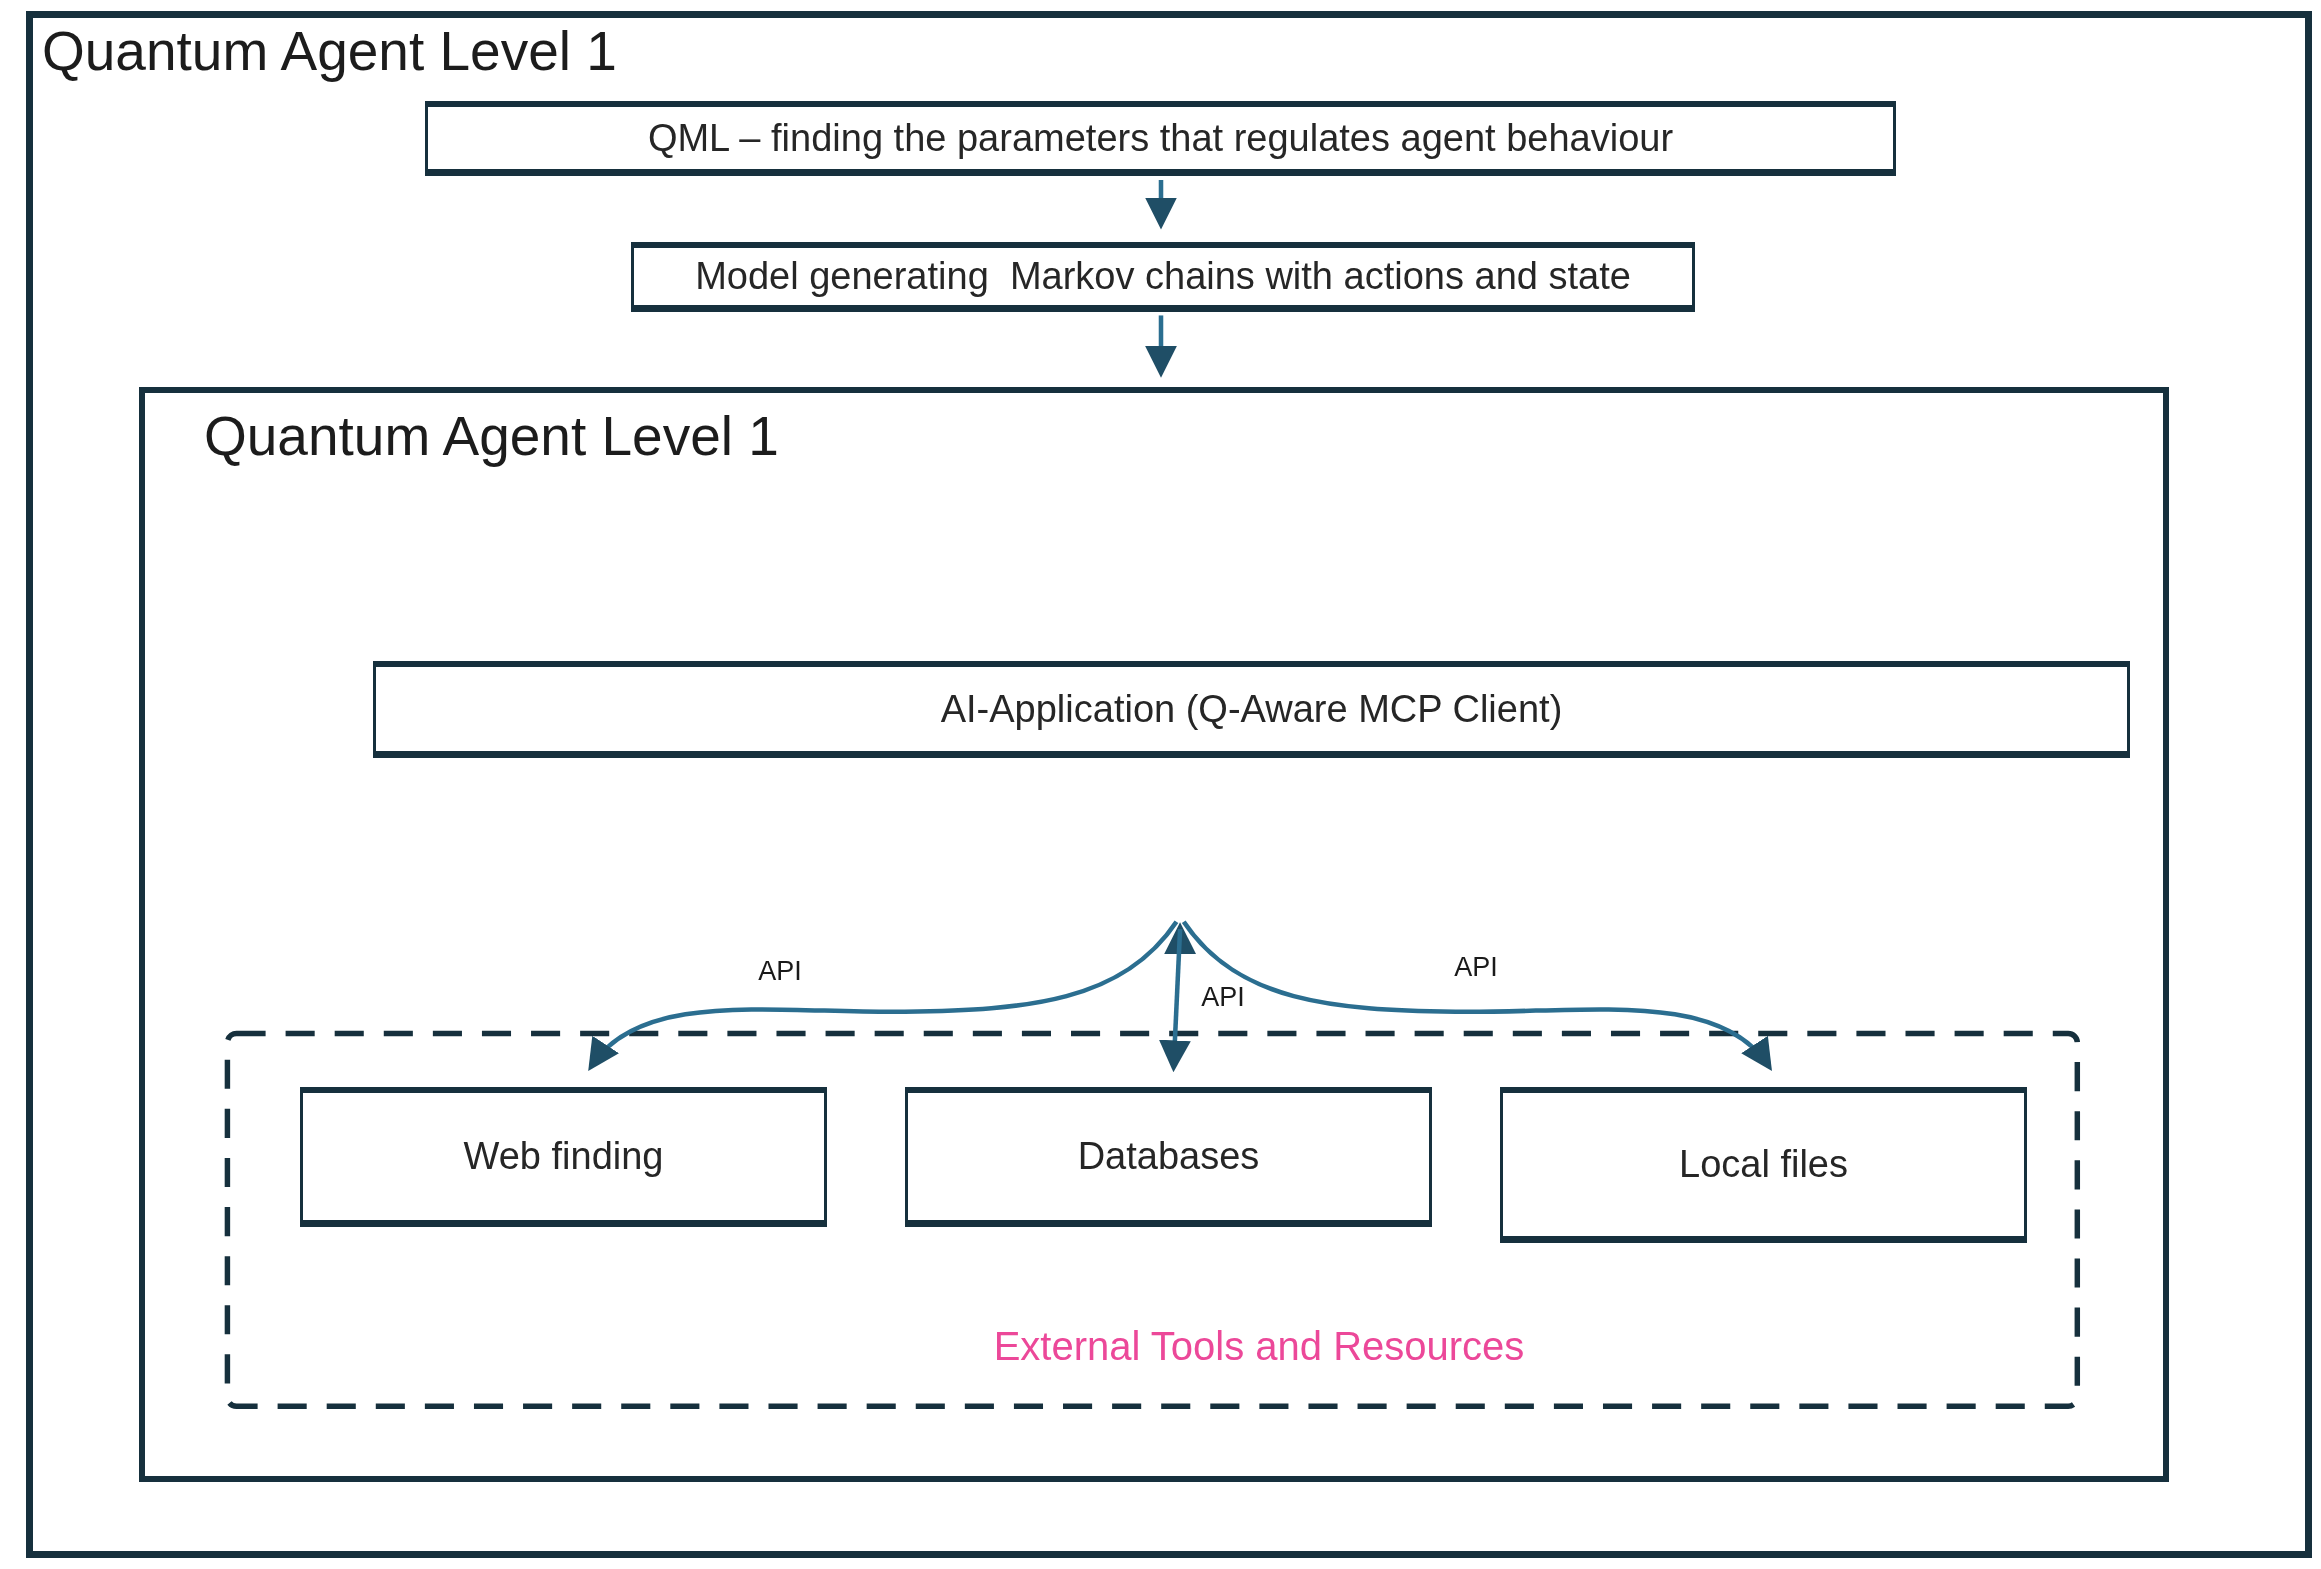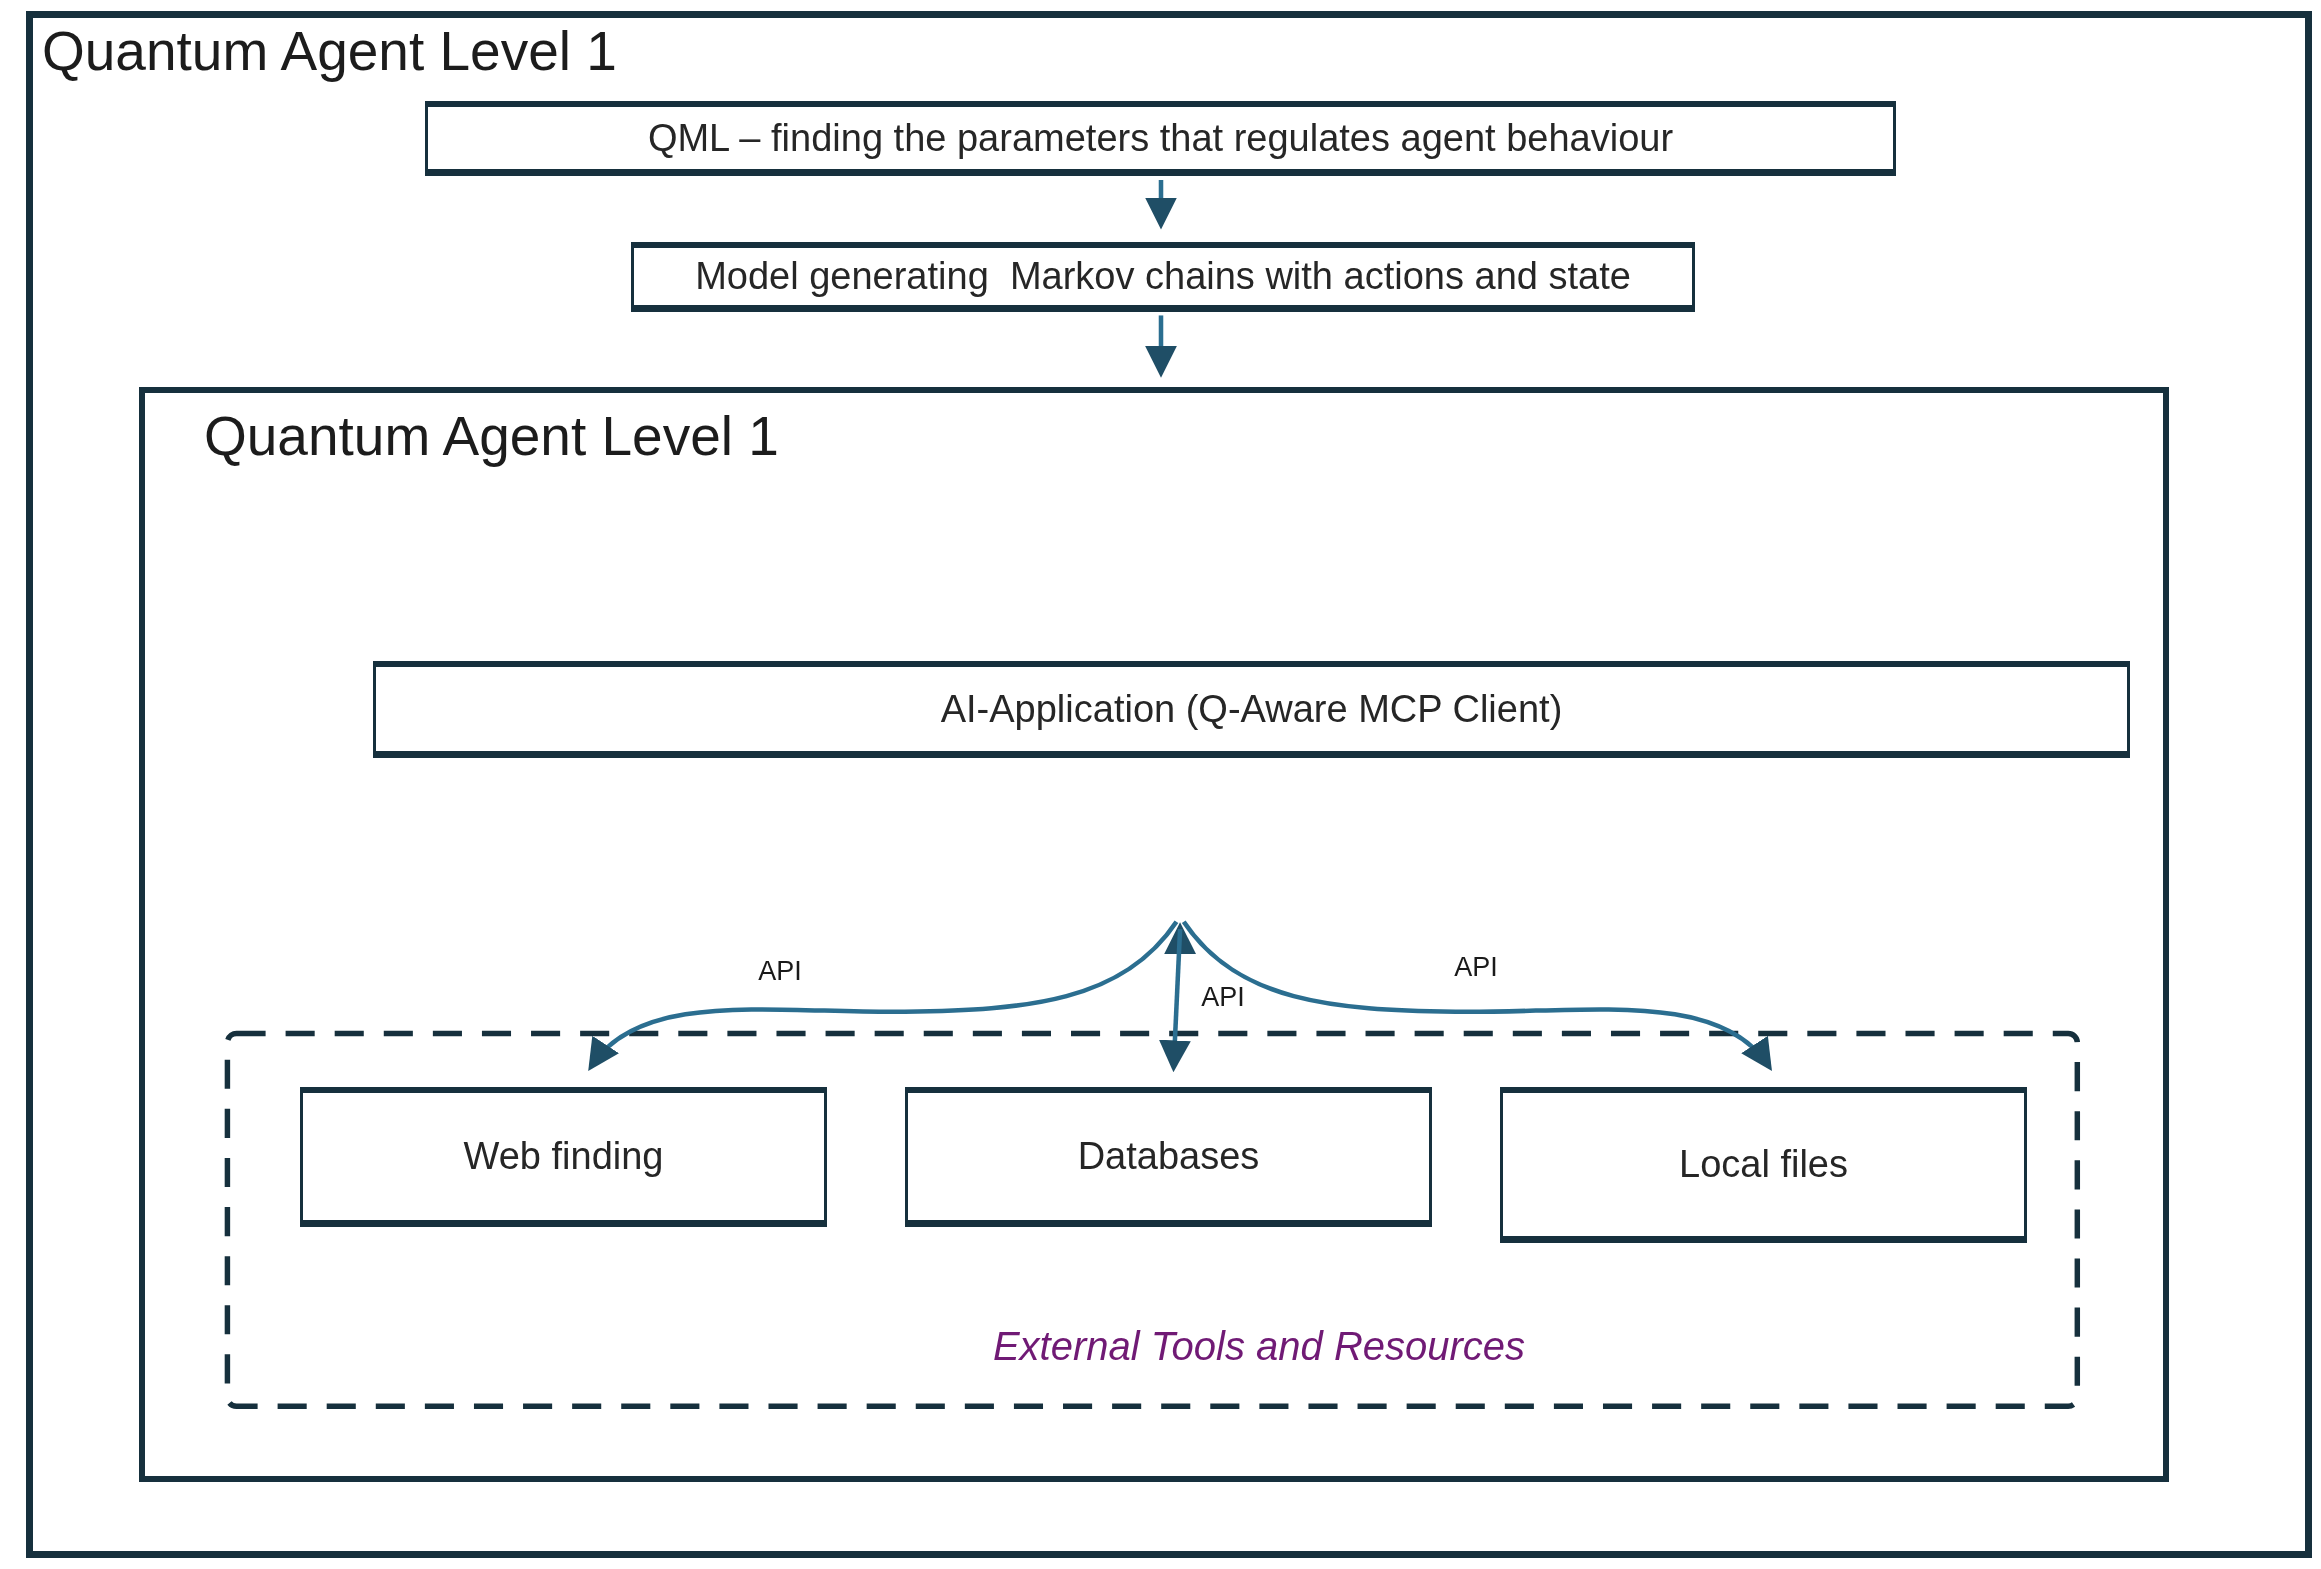--- a/index.html
+++ b/index.html
@@ -49,22 +49,21 @@
   .api-label {
     position: absolute;
     font-size: 27px;
     color: #1a1a1a;
     transform: translate(-50%, -50%);
     white-space: pre;
   }
   .external-caption {
     position: absolute;
     font-size: 40px;
-    font-style: italic;
-    color: #701a75;
+    color: #ec4899;
     transform: translate(-50%, -50%);
     white-space: pre;
   }
   #arrow-layer {
     position: absolute;
     left: 0;
     top: 0;
     width: 2322px;
     height: 1569px;
     pointer-events: none;

